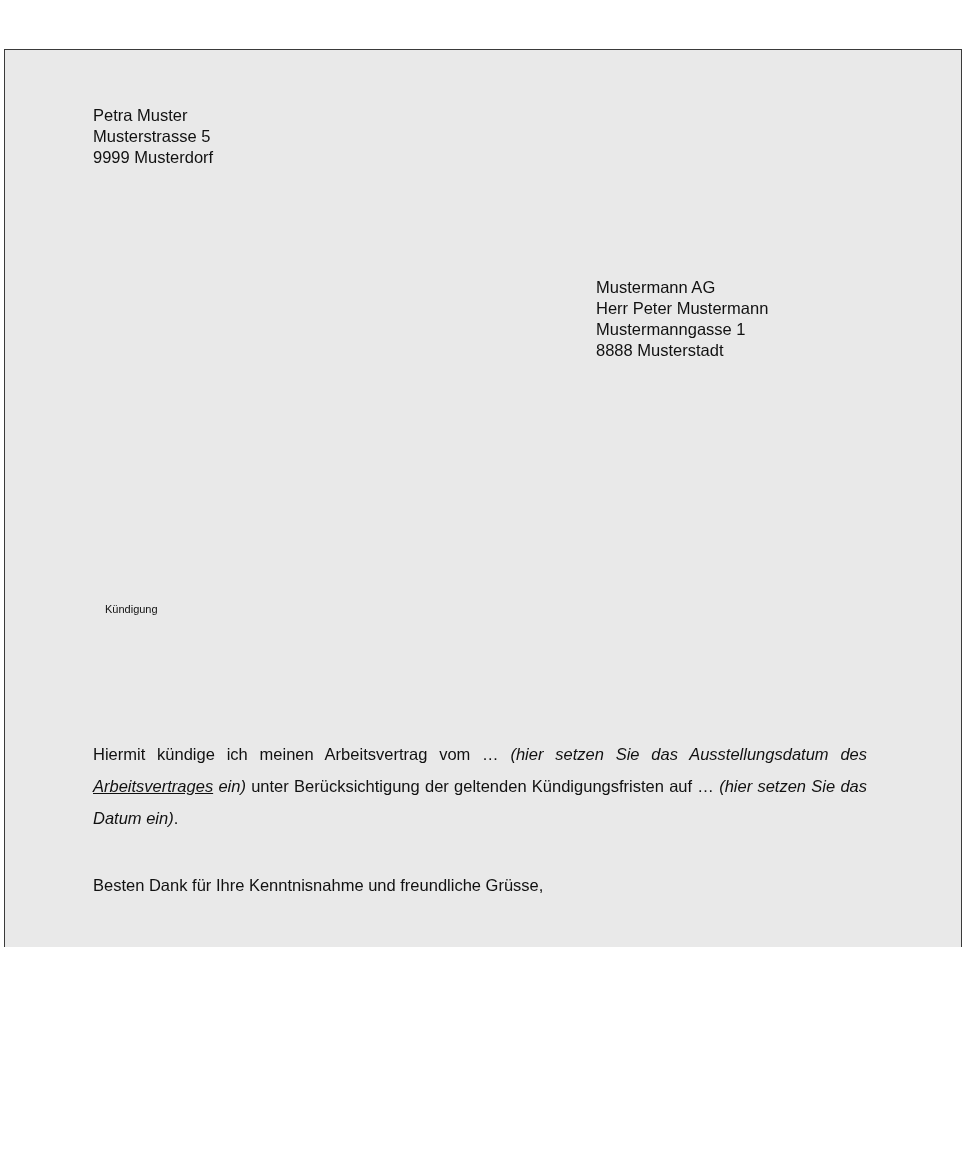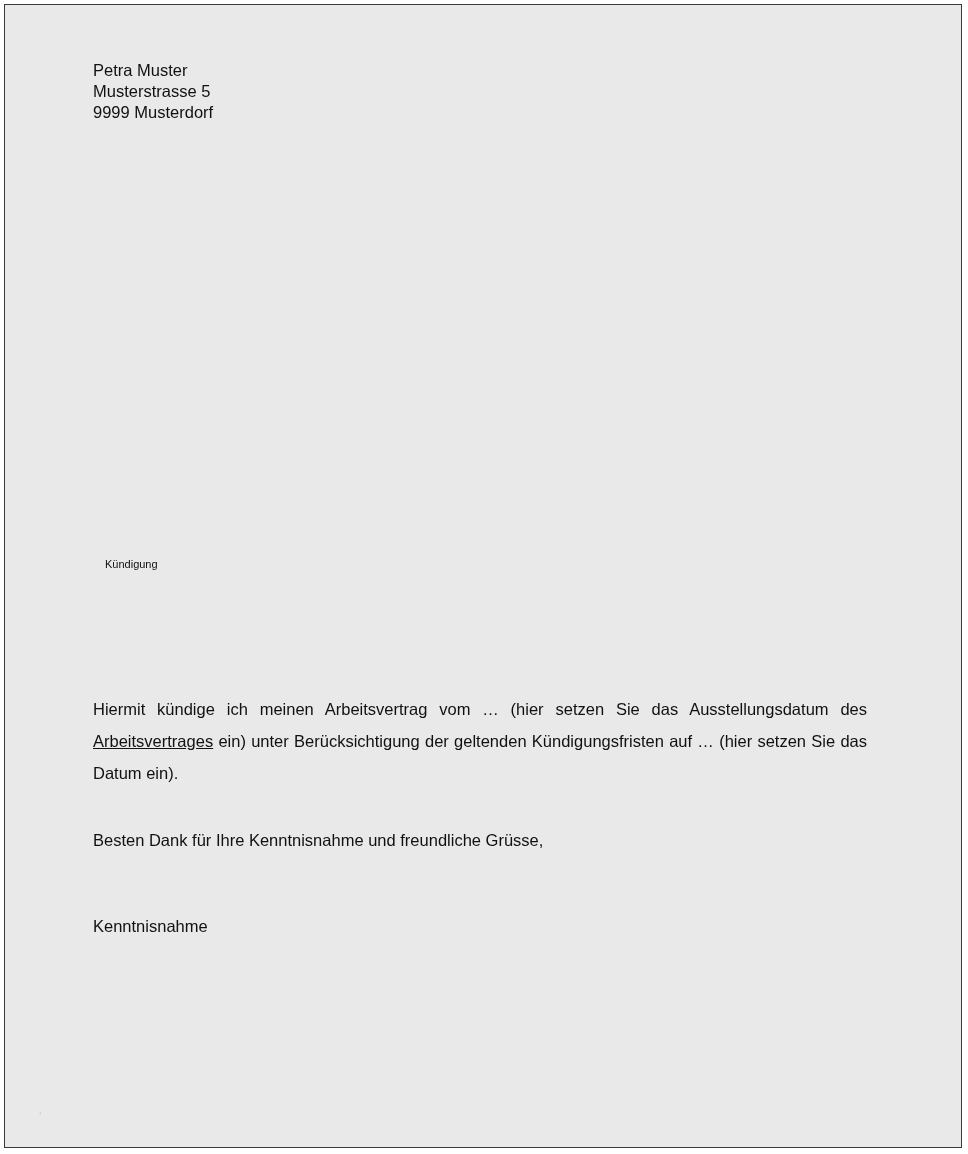--- a/index.html
+++ b/index.html
@@ -4,23 +4,24 @@
 <style>
   html, body {
     margin: 0;
     padding: 0;
     background: #ffffff;
     font-family: "Liberation Sans", "DejaVu Sans", sans-serif;
   }
   .canvas {
     position: relative;
     width: 968px;
-    height: 1154px;
+    height: 902px;
     background: #ffffff;
     overflow: hidden;
+    margin-top: 45px;
   }
   .page {
     position: absolute;
     left: 4px;
     top: 4px;
     width: 958px;
     height: 1144px;
     background: #e9e9e9;
     border: 1px solid #3a3a3a;
     box-sizing: border-box;
@@ -47,21 +48,21 @@
   .body-paragraph {
     left: 88px;
     top: 688px;
     width: 774px;
     text-align: justify;
     line-height: 32px;
     font-size: 16.5px;
   }
   .closing-line { left: 88px; top: 825px; }
   .signature-line { left: 88px; top: 911px; }
-  .italic { }
+  .italic { font-style: italic; }
   .underline { text-decoration: underline; }
   .corner-artifact {
     position: absolute;
     left: 34px;
     top: 1100px;
     color: #c9c9c9;
     font-size: 10px;
     line-height: 10px;
   }
 </style>
@@ -70,20 +71,26 @@
 
 <div class="canvas">
   <div class="page">
 
     <div class="block sender-block">
       <div class="addr-line">Petra Muster</div>
       <div class="addr-line">Musterstrasse 5</div>
       <div class="addr-line">9999 Musterdorf</div>
     </div>
 
+    <div class="block recipient-block">
+      <div class="addr-line">Mustermann AG</div>
+      <div class="addr-line">Herr Peter Mustermann</div>
+      <div class="addr-line">Mustermanngasse 1</div>
+      <div class="addr-line">8888 Musterstadt</div>
+    </div>
 
 
     <div class="block subject-line">Kündigung</div>
 
 
     <div class="block body-paragraph"><span>Hiermit kündige ich meinen Arbeitsvertrag vom … </span><span class="italic">(hier setzen Sie das Ausstellungsdatum des </span><span class="italic underline">Arbeitsvertrages</span><span class="italic"> ein)</span><span> unter Berücksichtigung der geltenden Kündigungsfristen auf … </span><span class="italic">(hier setzen Sie das Datum ein)</span><span>.</span></div>
 
     <div class="block closing-line">Besten Dank für Ihre Kenntnisnahme und freundliche Grüsse,</div>
 
     <div class="block signature-line">Kenntnisnahme</div>

